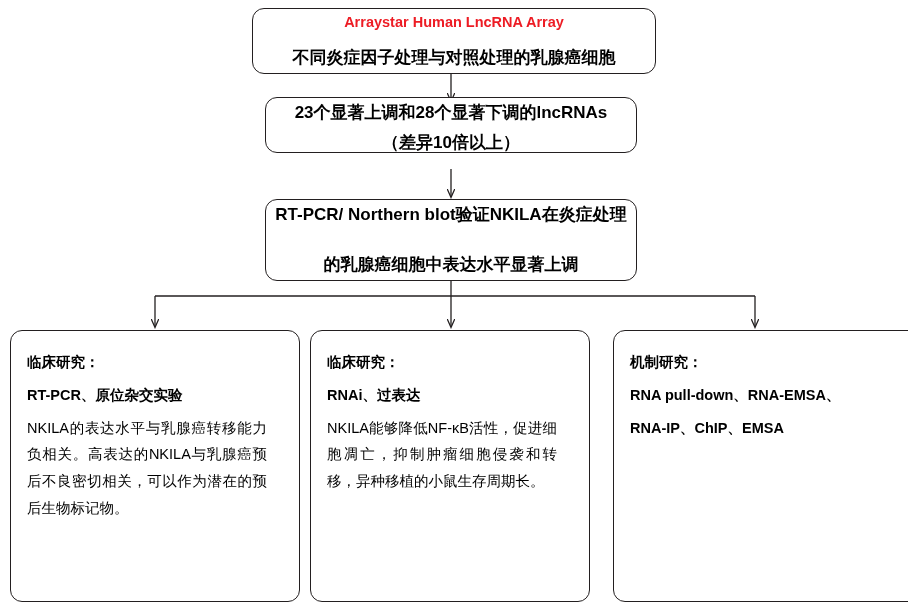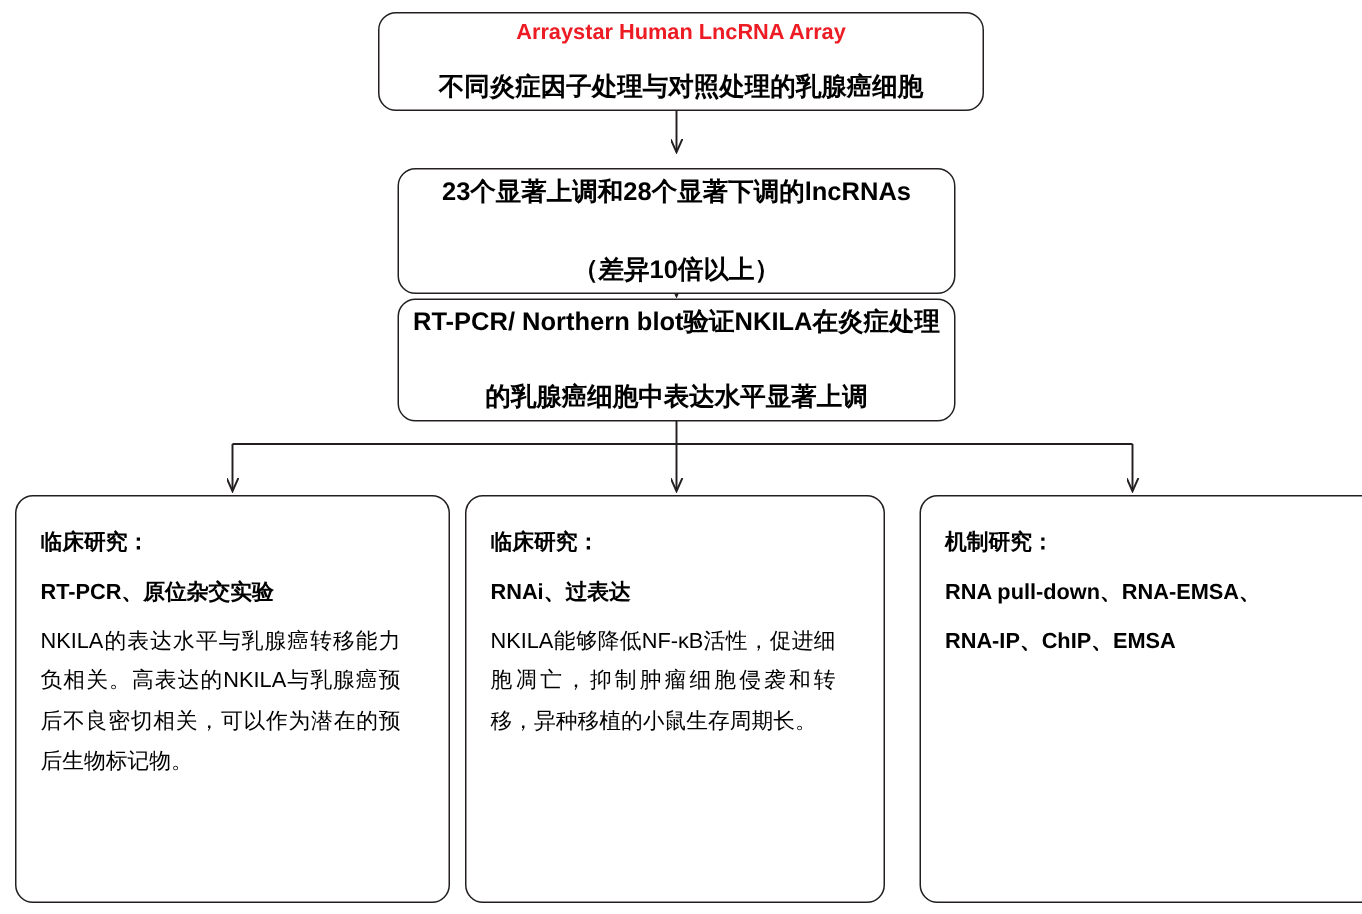--- a/index.html
+++ b/index.html
@@ -50,23 +50,23 @@
     left: 252px;
     top: 8px;
     width: 404px;
     height: 66px;
   }
   #box1 .line { margin: 2px 0; }
 
   
   #box2 {
     left: 265px;
-    top: 112px;
+    top: 97px;
     width: 372px;
-    height: 84px;
+    height: 56px;
   }
   #box2 .line { margin: 2px 0; }
 
   
   #box3 {
     left: 265px;
     top: 199px;
     width: 372px;
     height: 82px;
   }

